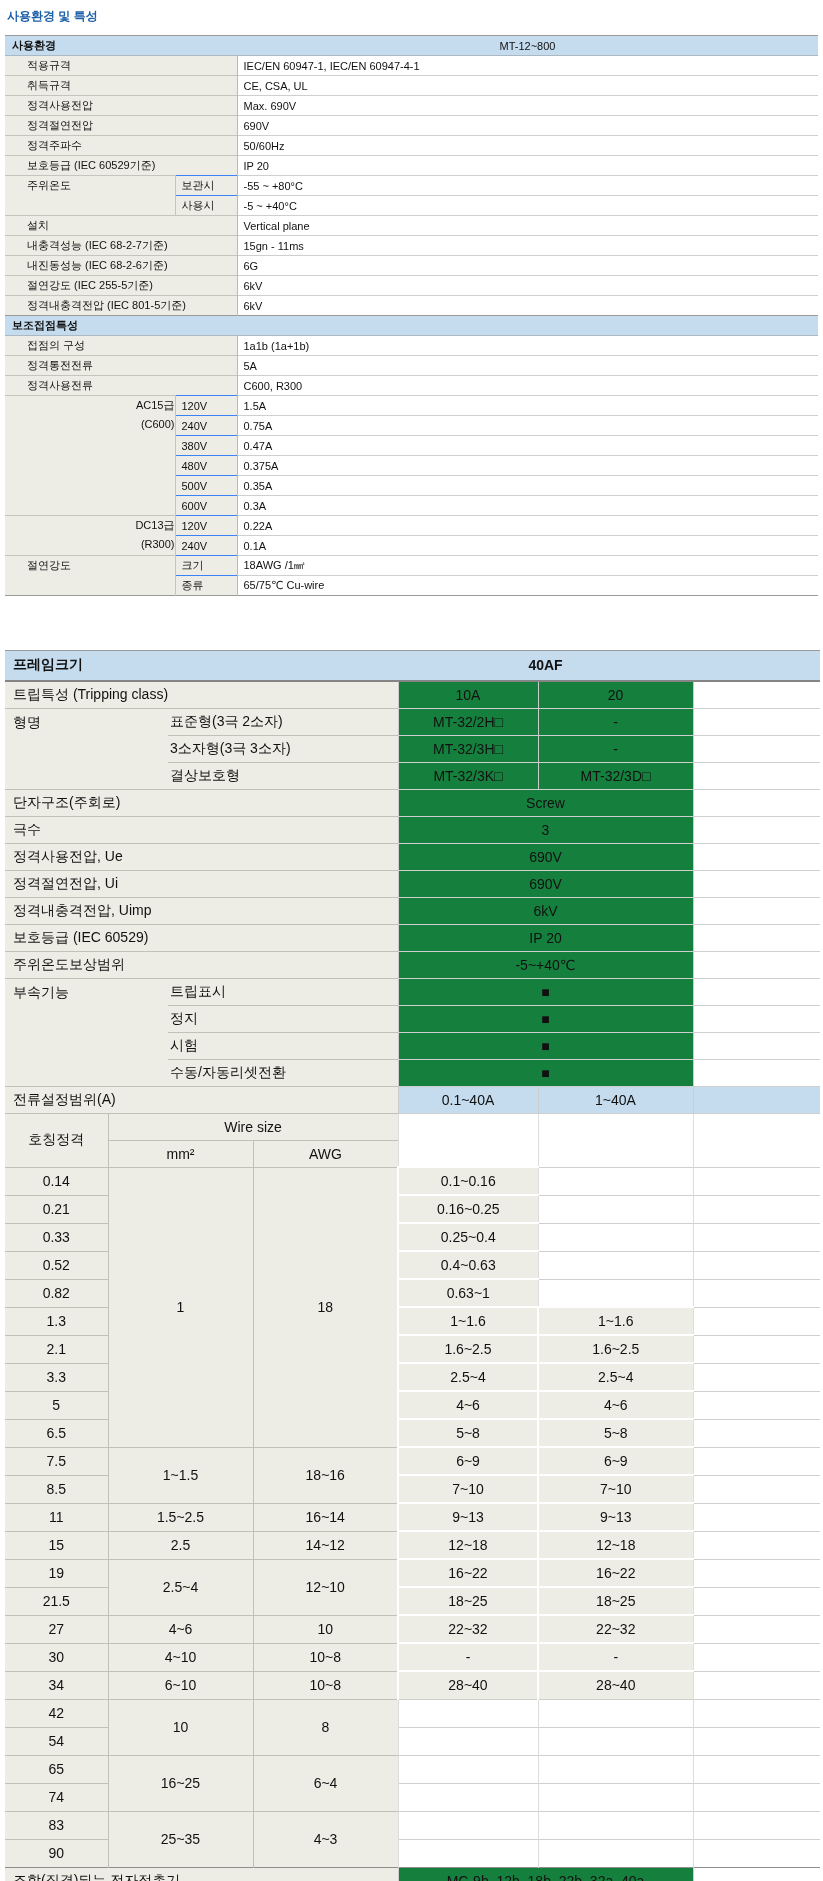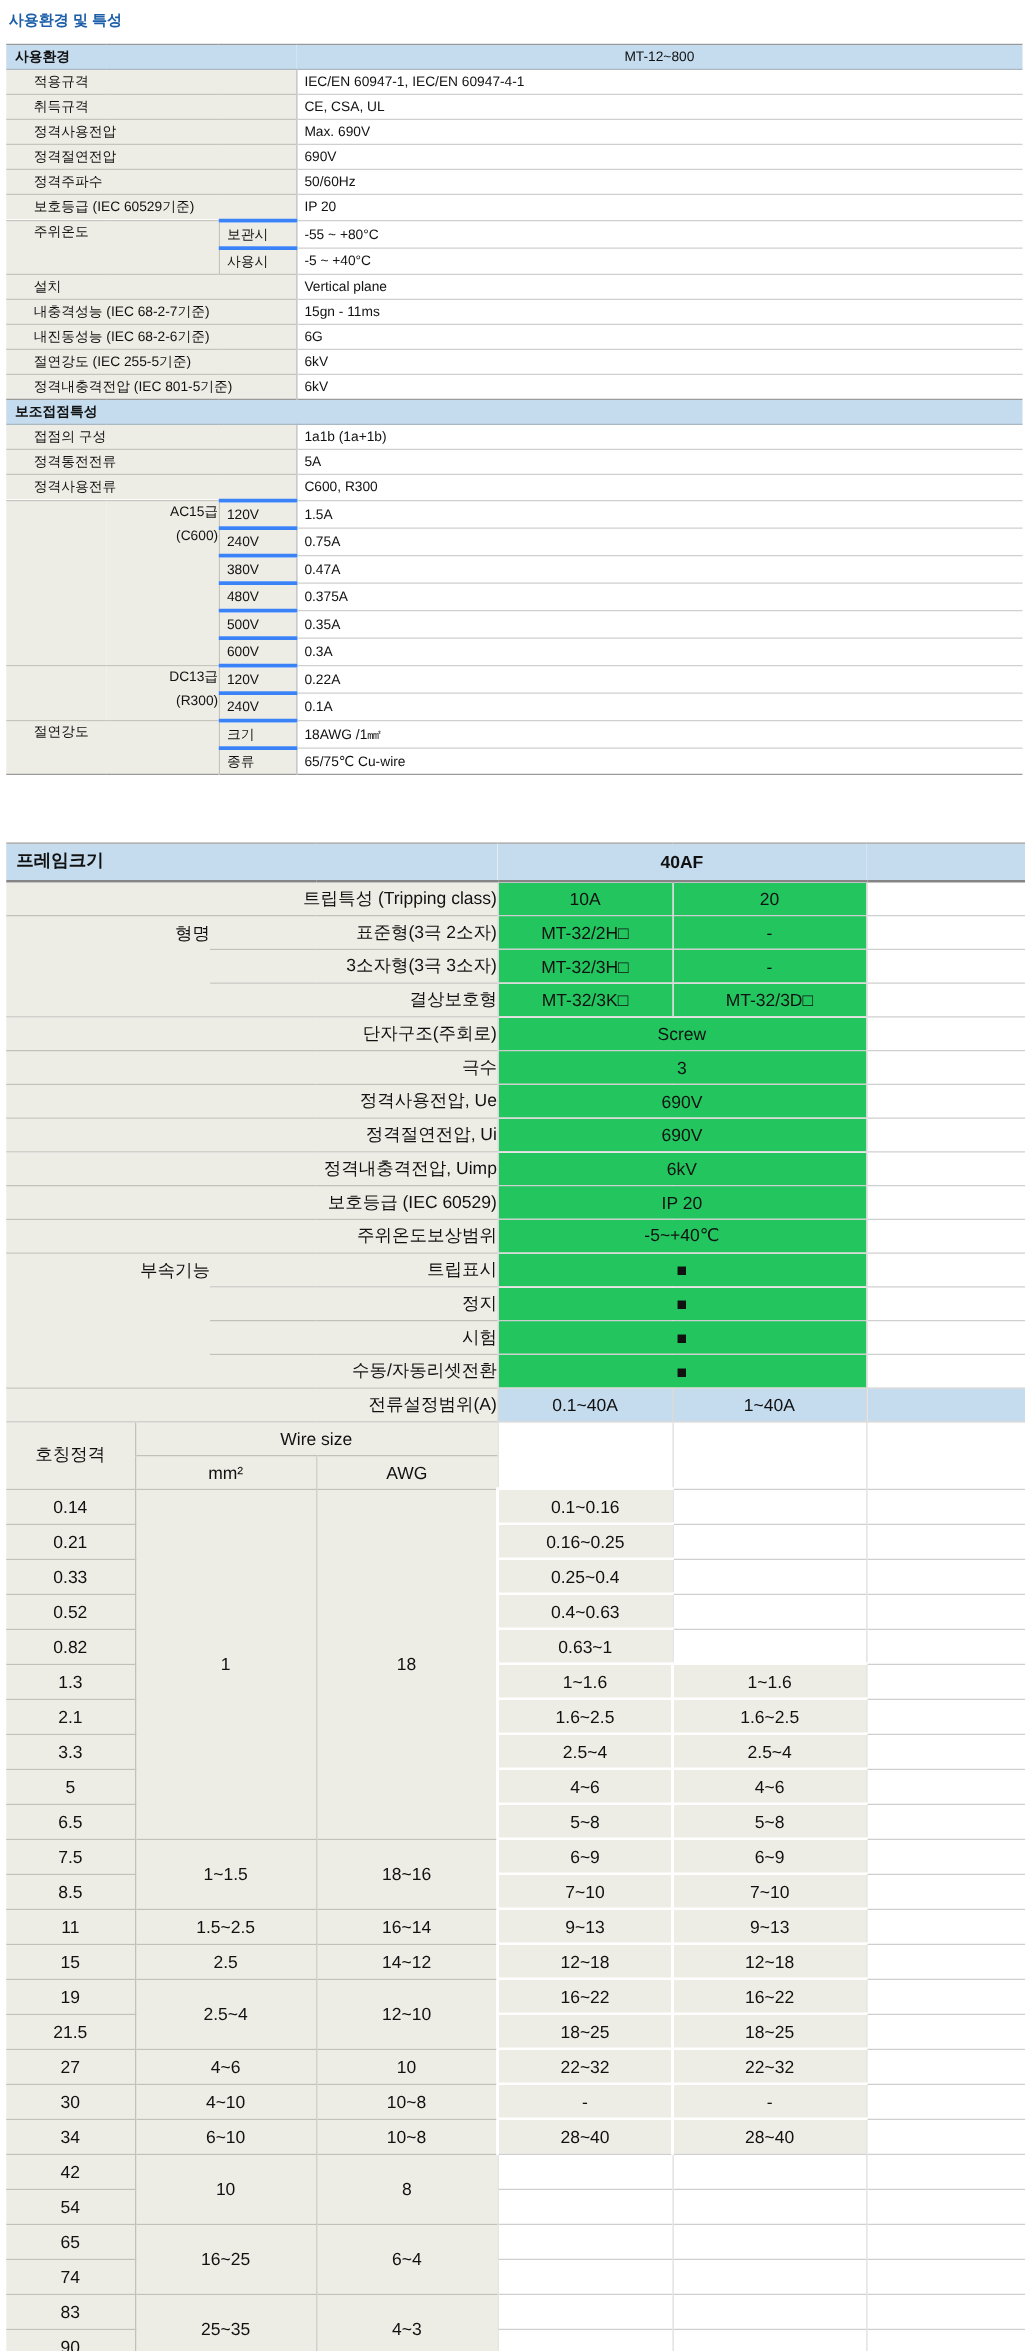--- a/index.html
+++ b/index.html
@@ -18,33 +18,33 @@
 
   
   #env-table{width:813px;border-top:1px solid #9a9a9a;border-bottom:1px solid #9a9a9a;}
   #env-table td{height:19px;font-size:11px;}
   .h{background:var(--band-blue);border-top:1px solid #9a9a9a;border-bottom:1px solid #aab8c4;}
   .hl{font-weight:bold;text-align:left;padding-left:7px;font-size:11.5px;}
   .hc{text-align:center;font-size:11px;}
   .l{background:var(--label-bg);text-align:left;padding-left:22px;border-top:1px solid #c6c5bd;}
   .np{padding-left:2px;}
   .sl{background:var(--label-bg);text-align:left;padding-left:6px;
-      border-top:3px solid #3b82f6;border-left:1px solid #c6c5bd;}
+      border-top:1px solid #3b82f6;border-left:1px solid #c6c5bd;}
   .v{background:#fff;text-align:left;padding-left:6px;
      border-top:1px solid #cfcfcf;border-left:1px solid #b9b9b9;}
 
   
   #frame-table{width:815px;margin-top:54px;border-top:1px solid #9a9a9a;border-bottom:3px solid #777;}
   #frame-table td{height:26px;font-size:14px;}
   .t{background:var(--band-blue);font-size:16px;font-weight:bold;border-bottom:2px solid #858585;}
   .tl{text-align:left;padding-left:8px;}
   .tc{text-align:center;}
-  .fl{background:var(--label-bg);text-align:right;padding-left:8px;border-top:1px solid #c2c1b9;}
+  .fl{background:var(--label-bg);text-align:left;padding-left:8px;border-top:1px solid #c2c1b9;}
   .sub{padding-left:2px;}
-  .fv{background:#22c55e;text-align:center;border-top:1px solid #cfcfcf;border-left:1px solid #cccccc;}
+  .fv{background:#15803d;text-align:center;border-top:1px solid #cfcfcf;border-left:1px solid #cccccc;}
   .fe{background:#fff;border-top:1px solid #cfcfcf;border-left:1px solid #cccccc;}
   .sq{font-size:12px;}
   .blue{background:var(--band-blue);}
   .wl{background:var(--label-bg);text-align:center;
       border-top:1px solid #c2c1b9;border-left:1px solid #c2c1b9;}
   td.wl:first-child{border-left:none;}
   .bl{border-left:1px solid #c2c1b9 !important;}
   .wv{background:var(--label-bg);text-align:center;border-top:2px solid #fff;border-left:2px solid #fff;}
   .we{background:#fff;border-top:1px solid #cfcfcf;border-left:1px solid #dddddd;}
   tr.botrow td{border-top:1px solid #8d8d8d;}

